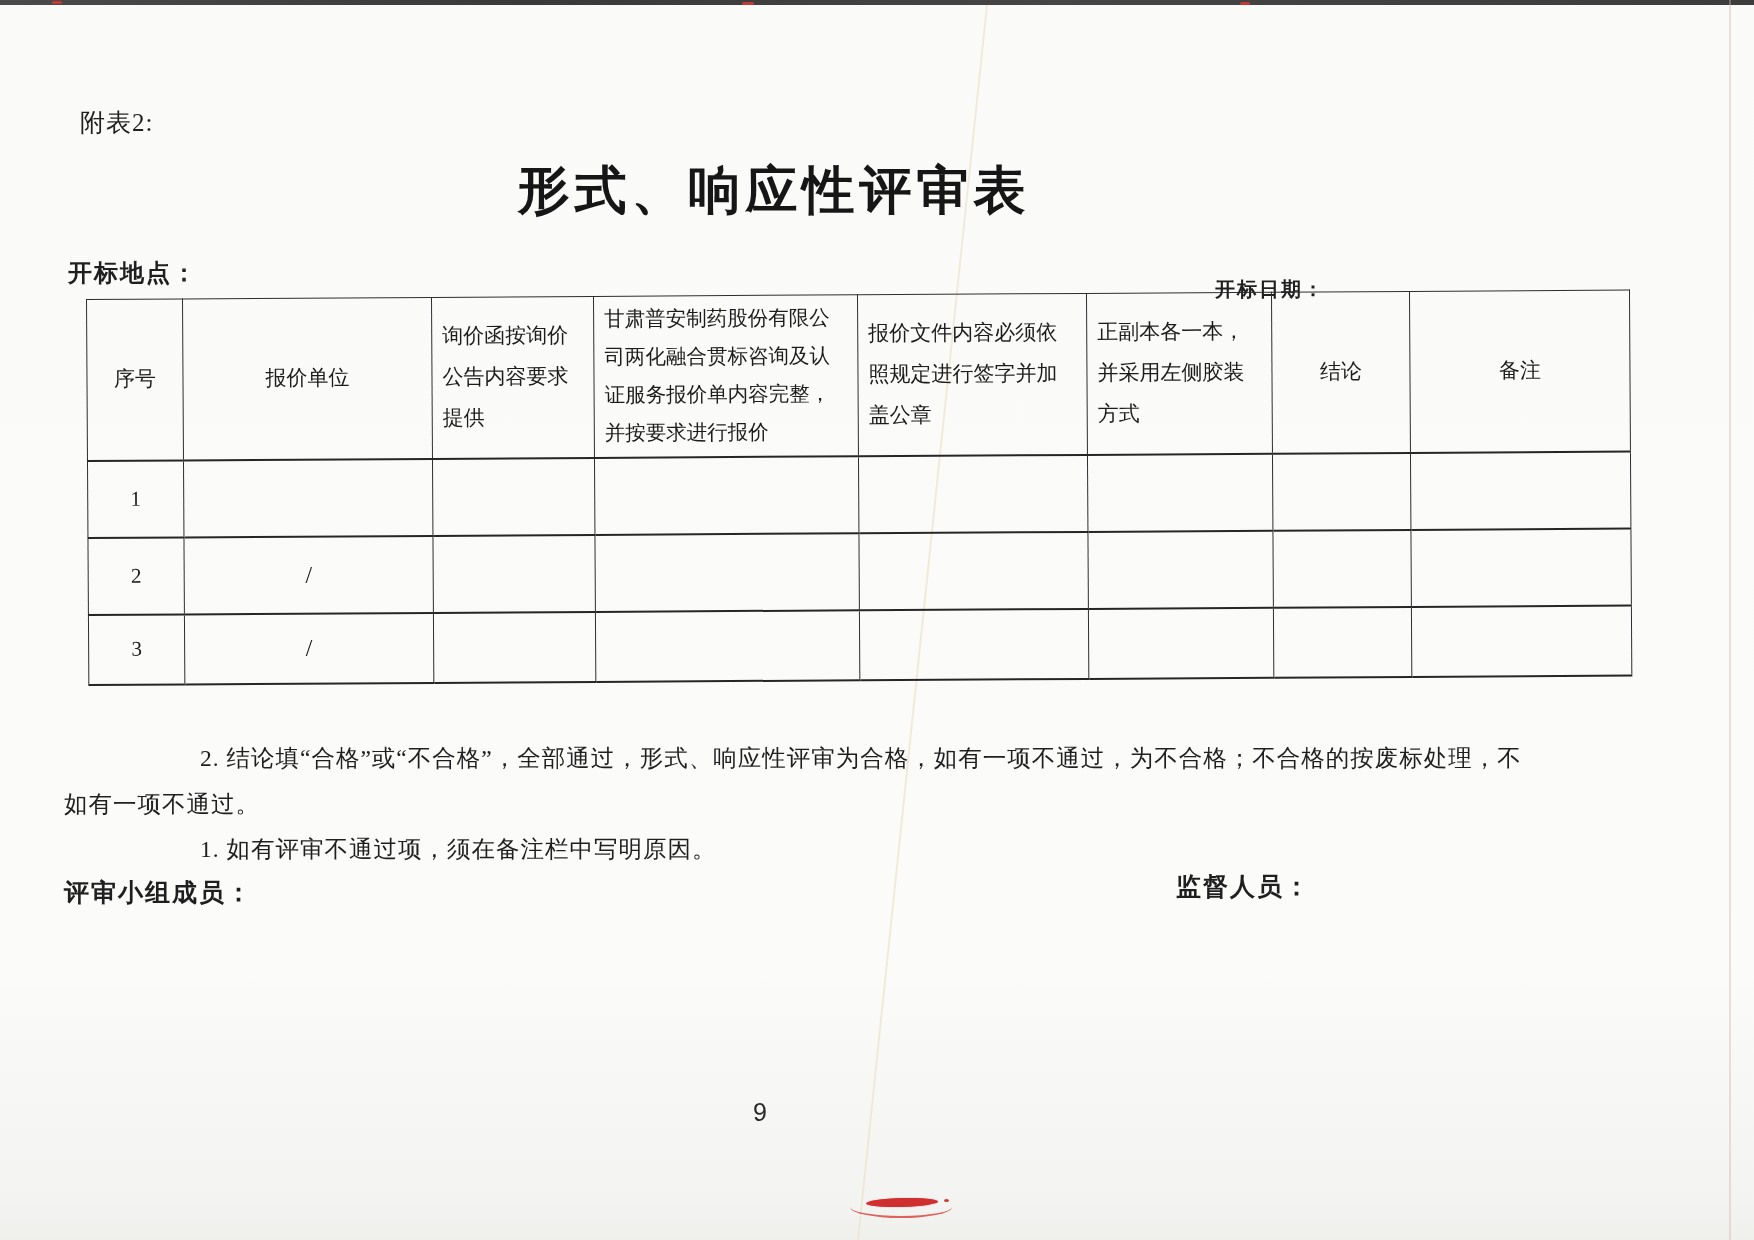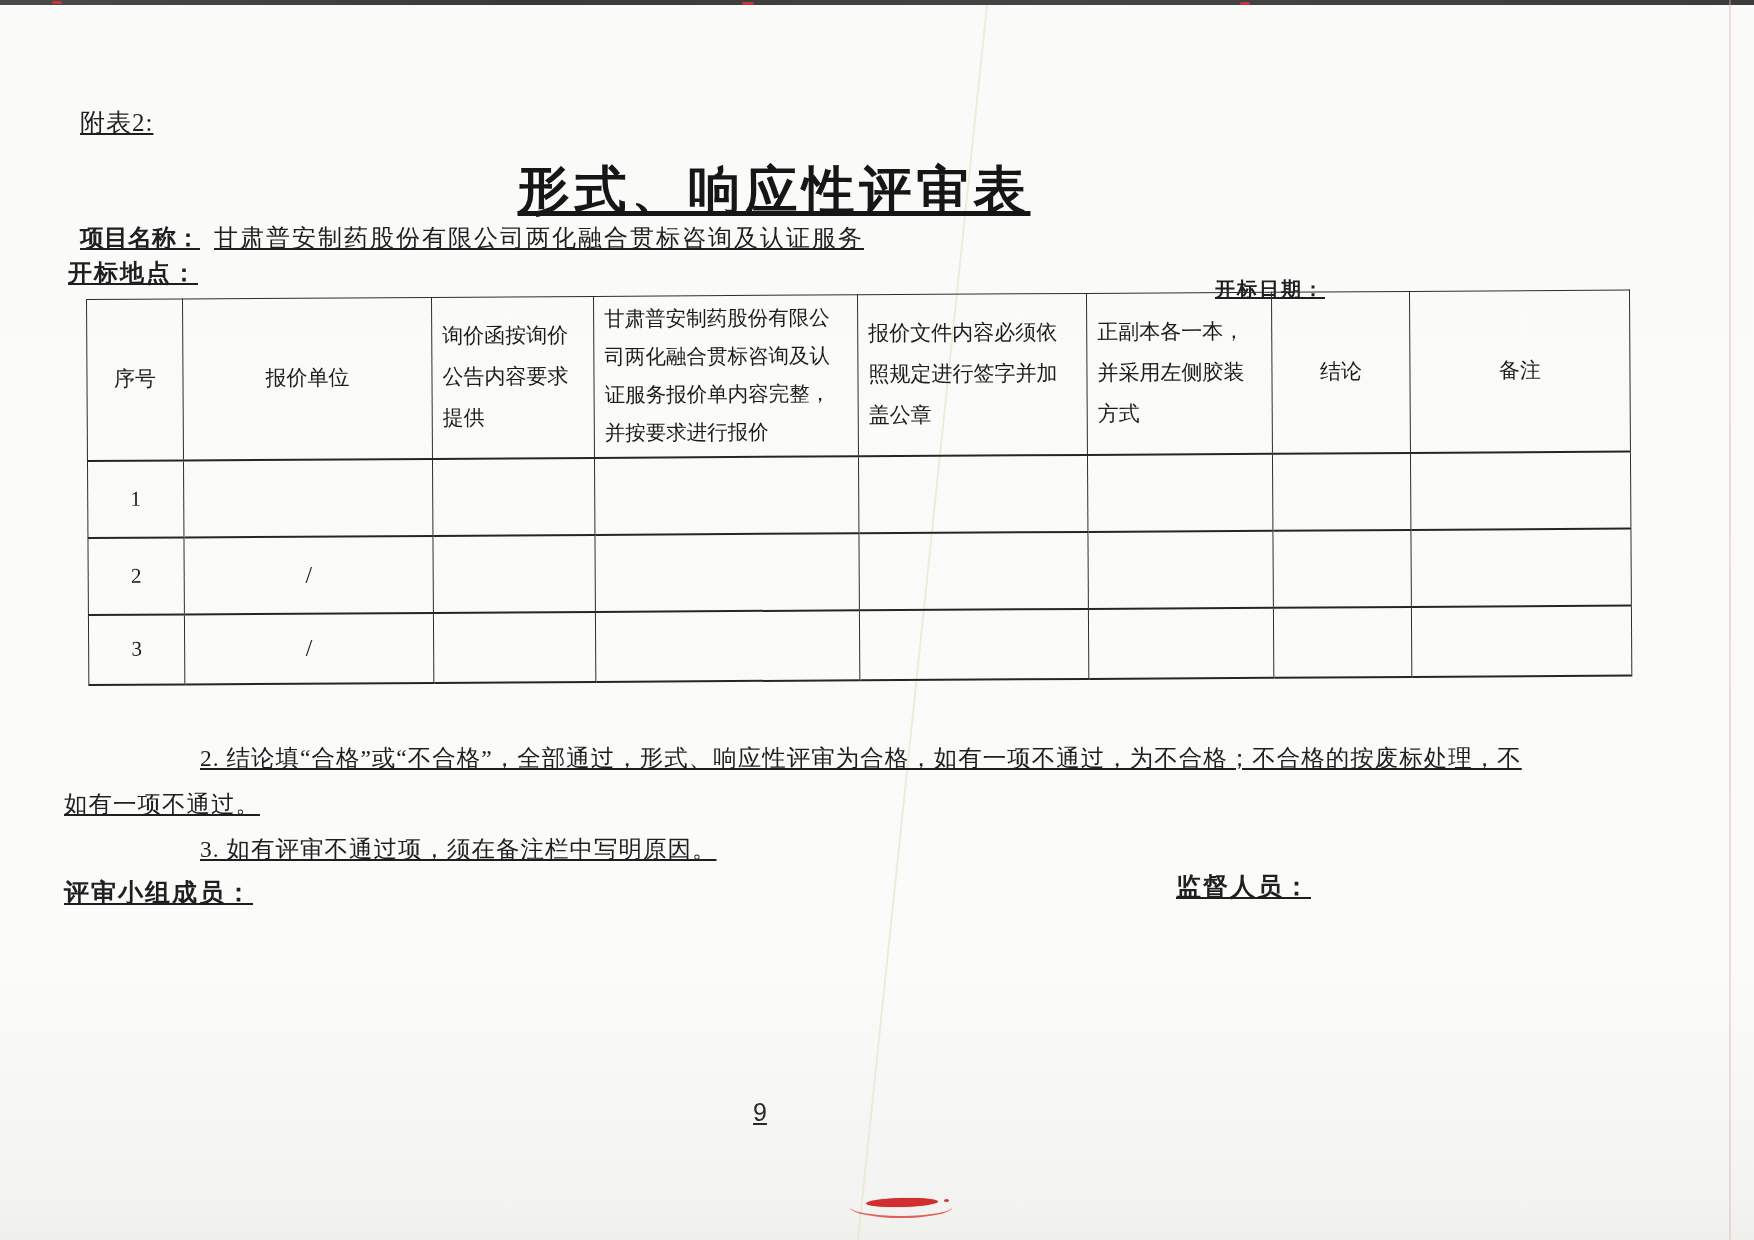--- a/index.html
+++ b/index.html
@@ -14,21 +14,21 @@
   .page{position:absolute;inset:0;width:1754px;height:1240px;
     background:linear-gradient(180deg,#fafaf8 0%,#fbfbf9 78%,#f3f3f1 97%,#efefec 100%);}
   
   .top-strip{position:absolute;left:0;top:0;width:1754px;height:5px;
     background:linear-gradient(90deg,#4a4a4a,#393939 30%,#454545 60%,#3c3c3c);}
   .red-speck{position:absolute;height:3px;background:#c23a36;border-radius:2px;}
   
   .crease{position:absolute;left:0;top:0;pointer-events:none;}
   .right-edge{position:absolute;top:0;width:2px;height:1240px;background:rgba(214,178,178,.4);}
   
-  .abs{position:absolute;white-space:nowrap;text-decoration:underline;}
+  .abs{position:absolute;white-space:nowrap;}
   .label-bold{font-family:"Liberation Sans", sans-serif;font-weight:700;}
   .attach{left:80px;top:106px;font-size:25px;letter-spacing:1px;}
   .title{left:2px;top:156px;width:1544px;text-align:center;
     font-family:"Liberation Sans", sans-serif;font-weight:800;
     font-size:52px;letter-spacing:5px;color:#161616;}
   .project-line{left:80px;top:222px;font-size:24px;}
   .project-line .val{margin-left:14px;letter-spacing:2px;}
   .bid-location{left:68px;top:257px;font-size:24px;letter-spacing:2px;}
   .bid-date{left:1215px;top:276px;font-size:20px;letter-spacing:2px;}
   
@@ -74,23 +74,20 @@
 
   <svg class="crease" width="1754" height="1240">
     <line x1="987" y1="5" x2="858" y2="1240" stroke="#ebe3c9" stroke-width="2" opacity="0.65"></line>
   </svg>
   <div class="right-edge" style="left:1729px;"></div>
 
   <div class="abs attach">附表2:</div>
 
   <div class="abs title">形式、响应性评审表</div>
 
-  <div class="abs project-line">
-    <span class="label-bold">项目名称：</span><span class="val">甘肃普安制药股份有限公司两化融合贯标咨询及认证服务</span>
-  </div>
 
   <div class="abs bid-location label-bold">开标地点：</div>
   <div class="abs bid-date label-bold">开标日期：</div>
 
   <div class="tbl-wrap">
     <table>
       <colgroup>
         <col style="width:96px">
           <col style="width:249px">
           <col style="width:162px">
@@ -140,21 +137,21 @@
         <td></td>
         <td></td>
         <td></td>
       </tr>
     </tbody>
       </table>
   </div>
 
   <div class="abs note n2">2. 结论填“合格”或“不合格”，全部通过，形式、响应性评审为合格，如有一项不通过，为不合格；不合格的按废标处理，不</div>
   <div class="abs note n2b">如有一项不通过。</div>
-  <div class="abs note n3">3. 如有评审不通过项，须在备注栏中写明原因。</div>
+  <div class="abs note n3">1. 如有评审不通过项，须在备注栏中写明原因。</div>
 
   <div class="abs team label-bold">评审小组成员：</div>
   <div class="abs supervisor label-bold">监督人员：</div>
 
   <div class="abs pagenum">9</div>
 
   <div class="ink-arc"></div>
   <div class="ink-top"></div>
   <div class="ink-dot"></div>
 

